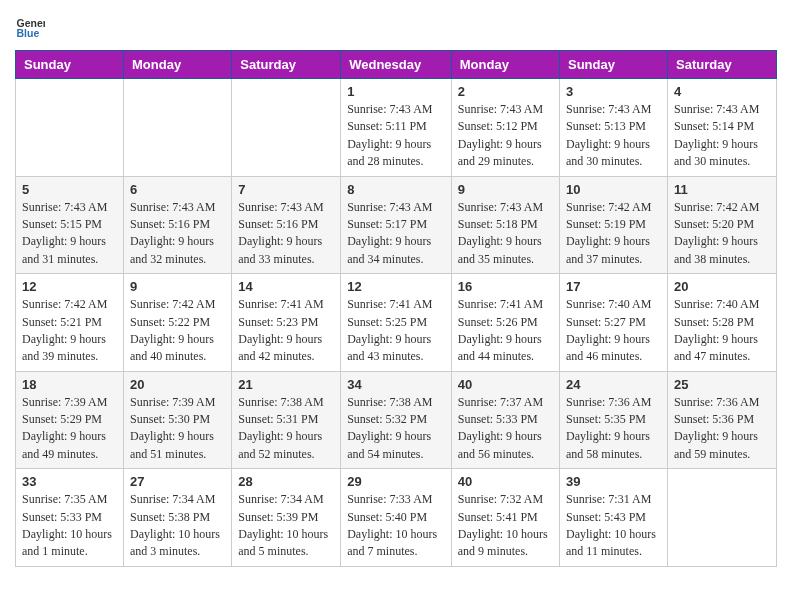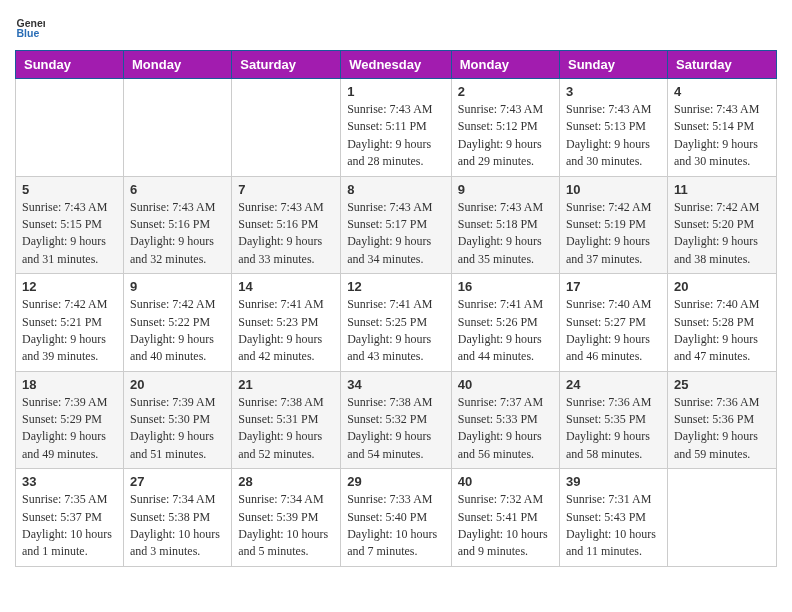--- a/index.html
+++ b/index.html
@@ -275,21 +275,21 @@
             <span class="day-number">25</span>
             <div class="day-info" style="white-space: pre-line;">Sunrise: 7:36 AM
 Sunset: 5:36 PM
 Daylight: 9 hours and 59 minutes.</div>
           </td>
         </tr>
         <tr>
           <td>
             <span class="day-number">33</span>
             <div class="day-info" style="white-space: pre-line;">Sunrise: 7:35 AM
-Sunset: 5:37 PM
+Sunset: 5:33 PM
 Daylight: 10 hours and 1 minute.</div>
           </td>
           <td>
             <span class="day-number">27</span>
             <div class="day-info" style="white-space: pre-line;">Sunrise: 7:34 AM
 Sunset: 5:38 PM
 Daylight: 10 hours and 3 minutes.</div>
           </td>
           <td>
             <span class="day-number">28</span>

